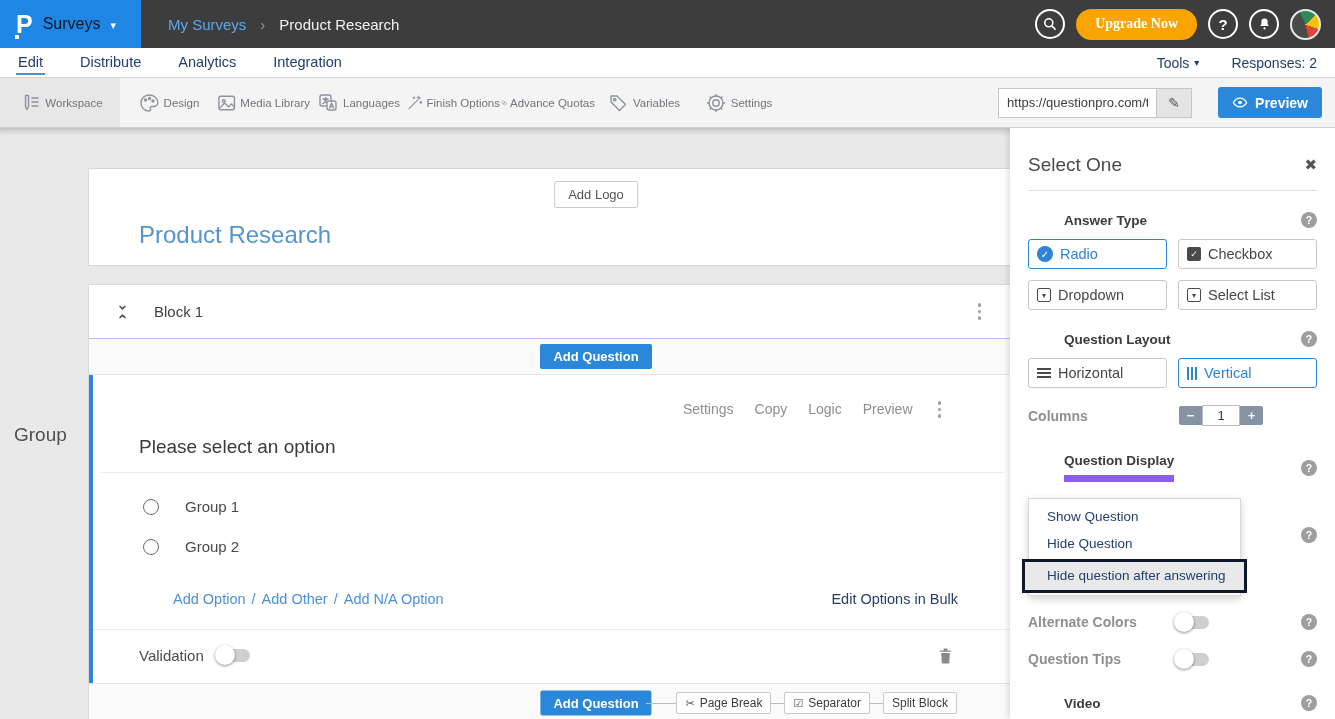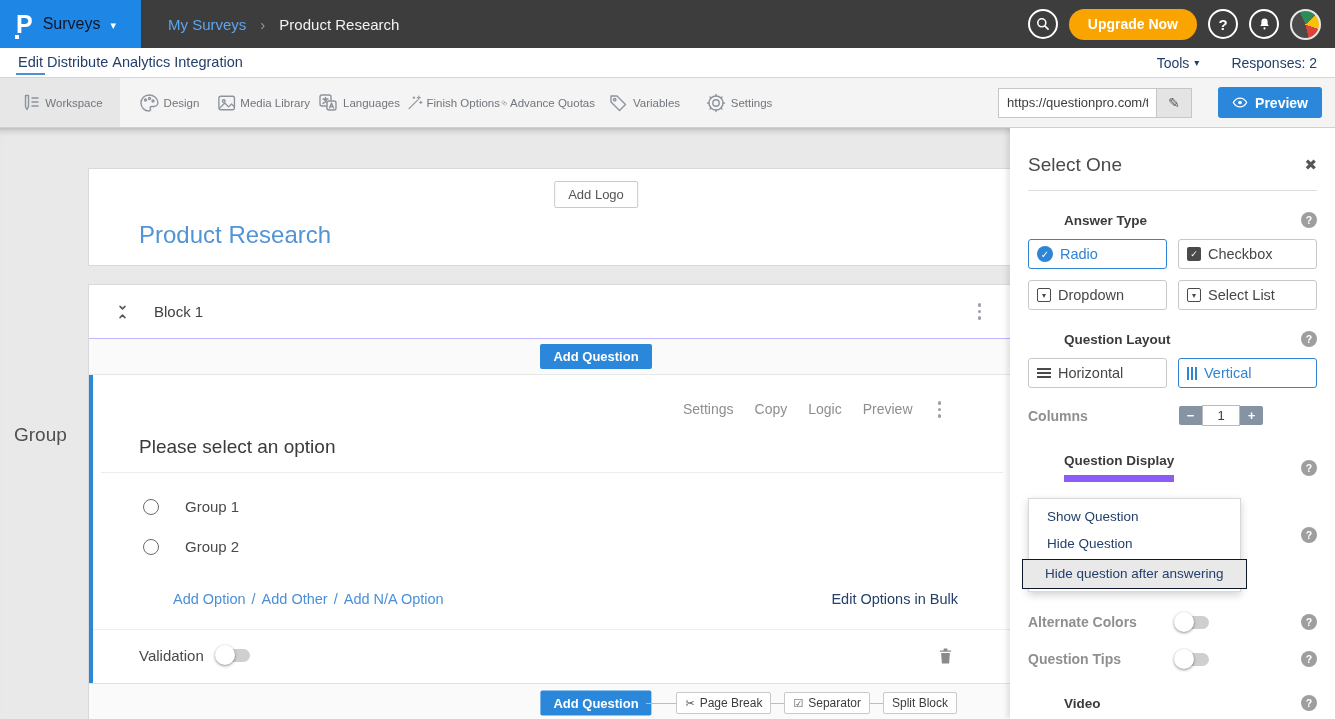--- a/index.html
+++ b/index.html
@@ -16,26 +16,26 @@
   .logo { position:relative; color:#fff; font-weight:bold; font-size:25px; line-height:1; }
   .logo::after { content:""; position:absolute; left:-1px; bottom:-2px; width:4px; height:4px; background:#fff; }
   .brand-name { color:#0f172a; font-size:16px; }
   .caret-w { color:#fff; font-size:11px; margin-top:2px; }
   .crumbs { display:flex; align-items:center; gap:14px; margin-left:27px; }
   .crumb-parent { color:#5ba6ee; font-size:15px; cursor:pointer; }
   .crumb-sep { color:#9a9a9a; font-size:15px; }
   .crumb-current { color:#f2f2f2; font-size:15px; }
   .top-actions { margin-left:auto; display:flex; align-items:center; gap:11px; padding-right:14px; }
   .circle-btn { width:30px; height:30px; border-radius:50%; border:2px solid #fff; display:flex; align-items:center; justify-content:center; cursor:pointer; background:transparent; color:#fff; font-weight:bold; font-size:15px; }
-  .upgrade-btn { height:31px; padding:0 19px; border-radius:16px; background:#f9a400; color:#fff; font-weight:bold; font-size:14px; border:none; display:flex; align-items:center; cursor:pointer; }
+  .upgrade-btn { height:31px; padding:0 19px; border-radius:16px; background:#f9a400; color:#fff; font-weight:bold; font-size:14px; border:none; display:flex; align-items:center; cursor:pointer;font-family:Liberation Serif, serif; }
   .avatar { width:31px; height:31px; border-radius:50%; border:2px solid #e8e8e8; background:conic-gradient(from 210deg,#4a4a4a 0 35%, #2e8b57 35% 55%, #f4c20d 55% 72%, #db4437 72% 88%, #4a4a4a 88% 100%); cursor:pointer; }
 
   
   .navrow { height:30px; background:#fff; display:flex; align-items:center; padding:0 16px; border-bottom:1px solid #d6d6d6; }
-  .nav-tabs { display:flex; }
+  .nav-tabs { display:flex; gap:33px; }
   .nav-tab { color:#23406b; font-size:14.5px; padding:4px 2px 5px; cursor:pointer; }
   .nav-tab.active { border-bottom:2px solid #4a90d9; padding-bottom:3px; }
   .nav-right { margin-left:auto; display:flex; align-items:center; gap:32px; padding-right:2px; }
   .tools { color:#23406b; font-size:14px; cursor:pointer; display:flex; align-items:center; gap:5px; }
   .tools .caret { font-size:10px; color:#23406b; }
   .responses { color:#23406b; font-size:14px; }
 
   
   .toolbar { height:50px; background:#f4f4f4; border-bottom:1px solid #d0d0d0; display:flex; align-items:stretch; }
   .tool { width:95px; display:flex; flex-direction:row; align-items:center; justify-content:center; gap:2px; cursor:pointer; }
@@ -120,21 +120,21 @@
   .step-btn.minus { border-radius:2px 0 0 2px; }
   .step-btn.plus { border-radius:0 2px 2px 0; }
   .step-value { width:38px; height:21px; border:1px solid #bbb; background:#fff; text-align:center; font-size:13px; color:#3c3c3c; line-height:19px; }
   .qd-row { margin-top:27px; }
   .red-underline { border-bottom:7px solid #8b5cf6; padding-bottom:7px; }
   .select-row { margin-top:13px; width:200px; display:flex; align-items:center; justify-content:space-between; cursor:pointer; }
   .select-value { font-size:13.5px; color:#23406b; }
   .select-caret { font-size:11px; color:#555; }
   .display-menu { position:absolute; left:18px; top:370px; width:213px; background:#fff; border:1px solid #d8d8d8; box-shadow:0 3px 8px rgba(0,0,0,.18); padding:4px 0 2px; z-index:20; }
   .menu-item { height:27px; line-height:27px; padding-left:18px; font-size:13.5px; color:#23406b; cursor:pointer; }
-  .menu-hl-wrap { margin:2px -7px 0; border:1px solid #0f172a; background:#e9e9e9; }
+  .menu-hl-wrap { margin:2px -7px 0; border:3px solid #0f172a; background:#e9e9e9; }
   .menu-hl-wrap .menu-item { height:28px; line-height:28px; padding-left:22px; background:#e9e9e9; }
   .toggle-row { display:flex; align-items:center; }
   .toggle-row .gray-label { flex:0 0 147px; }
   .row-alt { margin-top:104px; }
   .row-tips { margin-top:21px; }
   .row-video { margin-top:28px; }
   .hidden-help { position:absolute; right:18px; top:399px; }
 </style>
 </head>
 <body>

